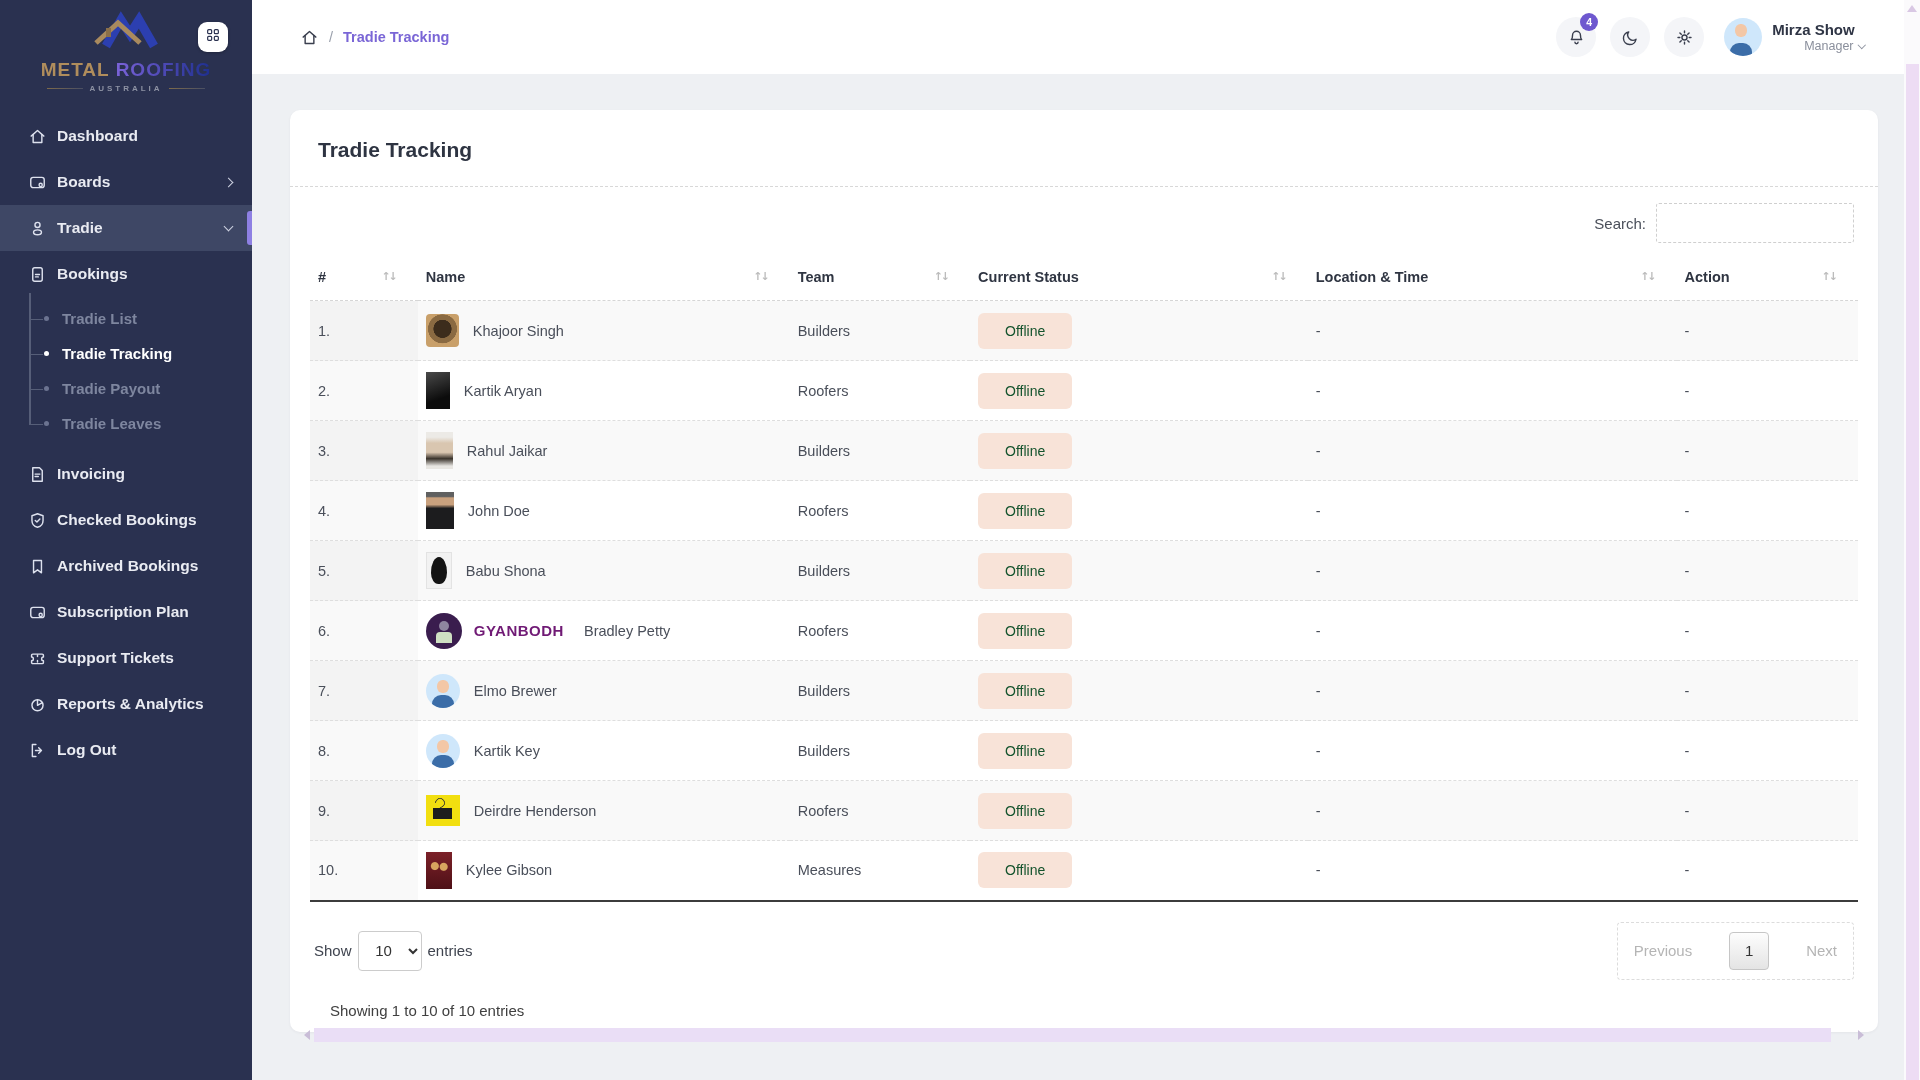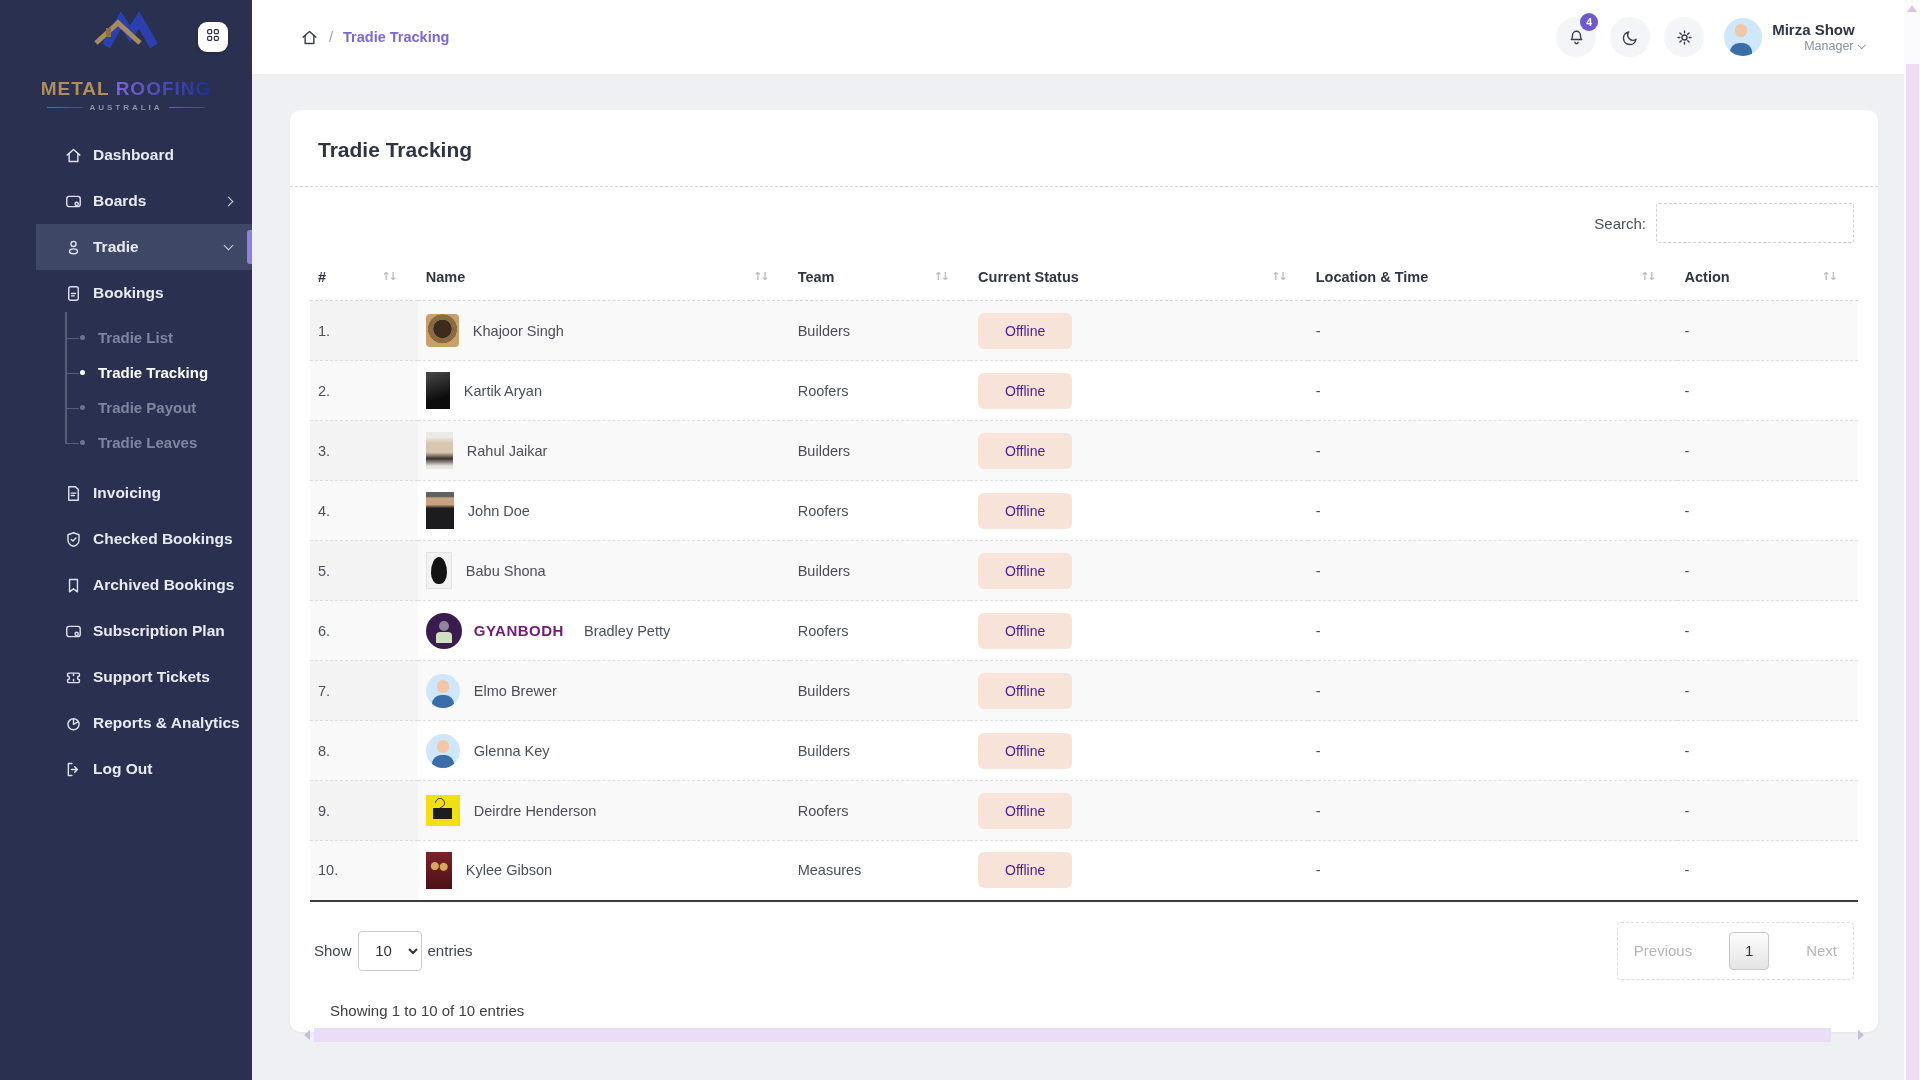--- a/index.html
+++ b/index.html
@@ -2,29 +2,29 @@
 <html><head>
 <meta charset="utf-8">
 <style>
   * { box-sizing: border-box; margin: 0; padding: 0; }
   html,body { width:1920px; height:1080px; overflow:hidden; }
   body { font-family:"Liberation Sans","DejaVu Sans",sans-serif; background:#eef0f3; position:relative; color:#3a3f4c; }
 
   
   .sidebar { position:absolute; left:0; top:0; width:252px; height:1080px; background:#2a3150; z-index:5; }
   .logo-block { padding:10px 0 6px; text-align:center; position:relative; }
-  .brand-words { font-size:19px; font-weight:800; letter-spacing:1px; line-height:1; margin-top:19px; }
+  .brand-words { font-size:19px; font-weight:800; letter-spacing:1px; line-height:1; margin-top:0; }
   .brand-metal { color:#b08d5c; }
   .brand-roofing { background:linear-gradient(90deg,#7b63d9,#1e2f8f); -webkit-background-clip:text; background-clip:text; color:#4d49c6; -webkit-text-fill-color:transparent; }
   .tagline { margin-top:5px; display:flex; align-items:center; justify-content:center; gap:6px; color:#8d92a3; font-size:8px; letter-spacing:3px; font-weight:700; }
   .tagline::before,.tagline::after { content:""; height:1px; width:36px; background:linear-gradient(90deg,#7d6a4a,#4a4f63); }
   .toggle-btn { position:absolute; left:198px; top:22px; width:30px; height:30px; background:#ffffff; border-radius:9px; display:flex; align-items:center; justify-content:center; cursor:pointer; box-shadow:0 1px 3px rgba(0,0,0,.25); }
   .toggle-btn svg { width:16px; height:16px; stroke:#2a3150; }
 
-  .nav { margin-top:14px;margin-left:36px; }
+  .nav { margin-top:14px; }
   .nav-item { display:flex; align-items:center; height:46px; padding-left:28px; color:#e9ebf2; font-weight:700; font-size:15.5px; cursor:pointer; position:relative; }
   .nav-item .ico { width:19px; height:19px; margin-right:10px; display:flex; align-items:center; justify-content:center; }
   .nav-item .ico svg { width:19px; height:19px; stroke:#dde1ee; }
   .nav-item.active { background:#3e4765; }
   .active-bar { position:absolute; right:0; top:6px; bottom:6px; width:5px; border-radius:3px 0 0 3px; background:#8e80e3; }
   .chev { width:7px; height:7px; border-right:1.8px solid #cfd3e2; border-bottom:1.8px solid #cfd3e2; margin-left:auto; margin-right:20px; }
   .chev-right { transform:rotate(-45deg); }
   .chev-down { transform:rotate(45deg); margin-top:-3px; }
 
   .subtree { position:relative; padding:4px 0 10px; }
@@ -59,21 +59,21 @@
 
   .table-wrap { padding:0 20px; }
   table { width:100%; border-collapse:collapse; table-layout:fixed; }
   thead th { text-align:left; font-size:14.5px; font-weight:800; color:#2f3542; padding:16px 8px 15px; border-bottom:1px dashed #d6d6d6; position:relative; cursor:pointer; }
   .sort { position:absolute; right:22px; top:17px; color:#bcbcbc; font-size:11px; letter-spacing:-2px; font-family:"DejaVu Sans",sans-serif; }
   tbody td { font-size:14.5px; color:#4a4f5a; padding:0 8px; height:60px; border-bottom:1px dashed #dedede; }
   tbody tr:nth-child(odd) { background:#f9f9f9; }
   tbody td.col-num { background:rgba(0,0,0,0.025); }
   tbody tr:last-child td { border-bottom:2px solid #3c3c3c; }
   .name-cell { display:flex; align-items:center; gap:14px; }
-  .pill { display:inline-block; padding:10px 27px; background:#f8e3d8; color:#4c1d95; border-radius:6px; font-size:14px; }
+  .pill { display:inline-block; padding:10px 27px; background:#f8e3d8; color:#14532d; border-radius:6px; font-size:14px; }
 
   
   .av { flex:none; position:relative; }
   .av-dates { width:33px; height:33px; border-radius:4px; background:radial-gradient(circle at 50% 45%, #3c2c1c 0 36%, #8a6a42 38% 58%, #c9a06a 60%); }
   .av-dark-portrait { width:24px; height:37px; background:linear-gradient(160deg,#4a4a4a,#0c0c0c 70%); }
   .av-light-portrait { width:27px; height:37px; background:linear-gradient(180deg,#eceae6 0 14%, #d9c6b0 30% 55%, #3a332c 72%, #e8e6e2 92%); }
   .av-suit-portrait { width:28px; height:37px; background:linear-gradient(180deg,#606060 0 12%, #c9a17e 16% 34%, #1c1c1e 44%); }
   .av-case { width:26px; height:37px; background:#f2f2f2; border:1px solid #e3e3e3; }
   .av-case::after { content:""; position:absolute; left:4px; top:4px; width:16px; height:27px; background:#141414; border-radius:50% 50% 46% 46%/58% 58% 42% 42%; }
   .av-cartoon { width:34px; height:34px; border-radius:50%; background:#cfe7fb; overflow:hidden; }
@@ -416,21 +416,21 @@
             <td>Builders</td>
             <td><span class="pill">Offline</span></td>
             <td>-</td>
             <td>-</td>
           </tr>
           <tr>
             <td class="col-num">8.</td>
             <td>
               <div class="name-cell">
                 <div class="av av-cartoon"></div>
-                <span>Glenna Key</span>
+                <span>Kartik Key</span>
               </div>
             </td>
             <td>Builders</td>
             <td><span class="pill">Offline</span></td>
             <td>-</td>
             <td>-</td>
           </tr>
           <tr>
             <td class="col-num">9.</td>
             <td>

